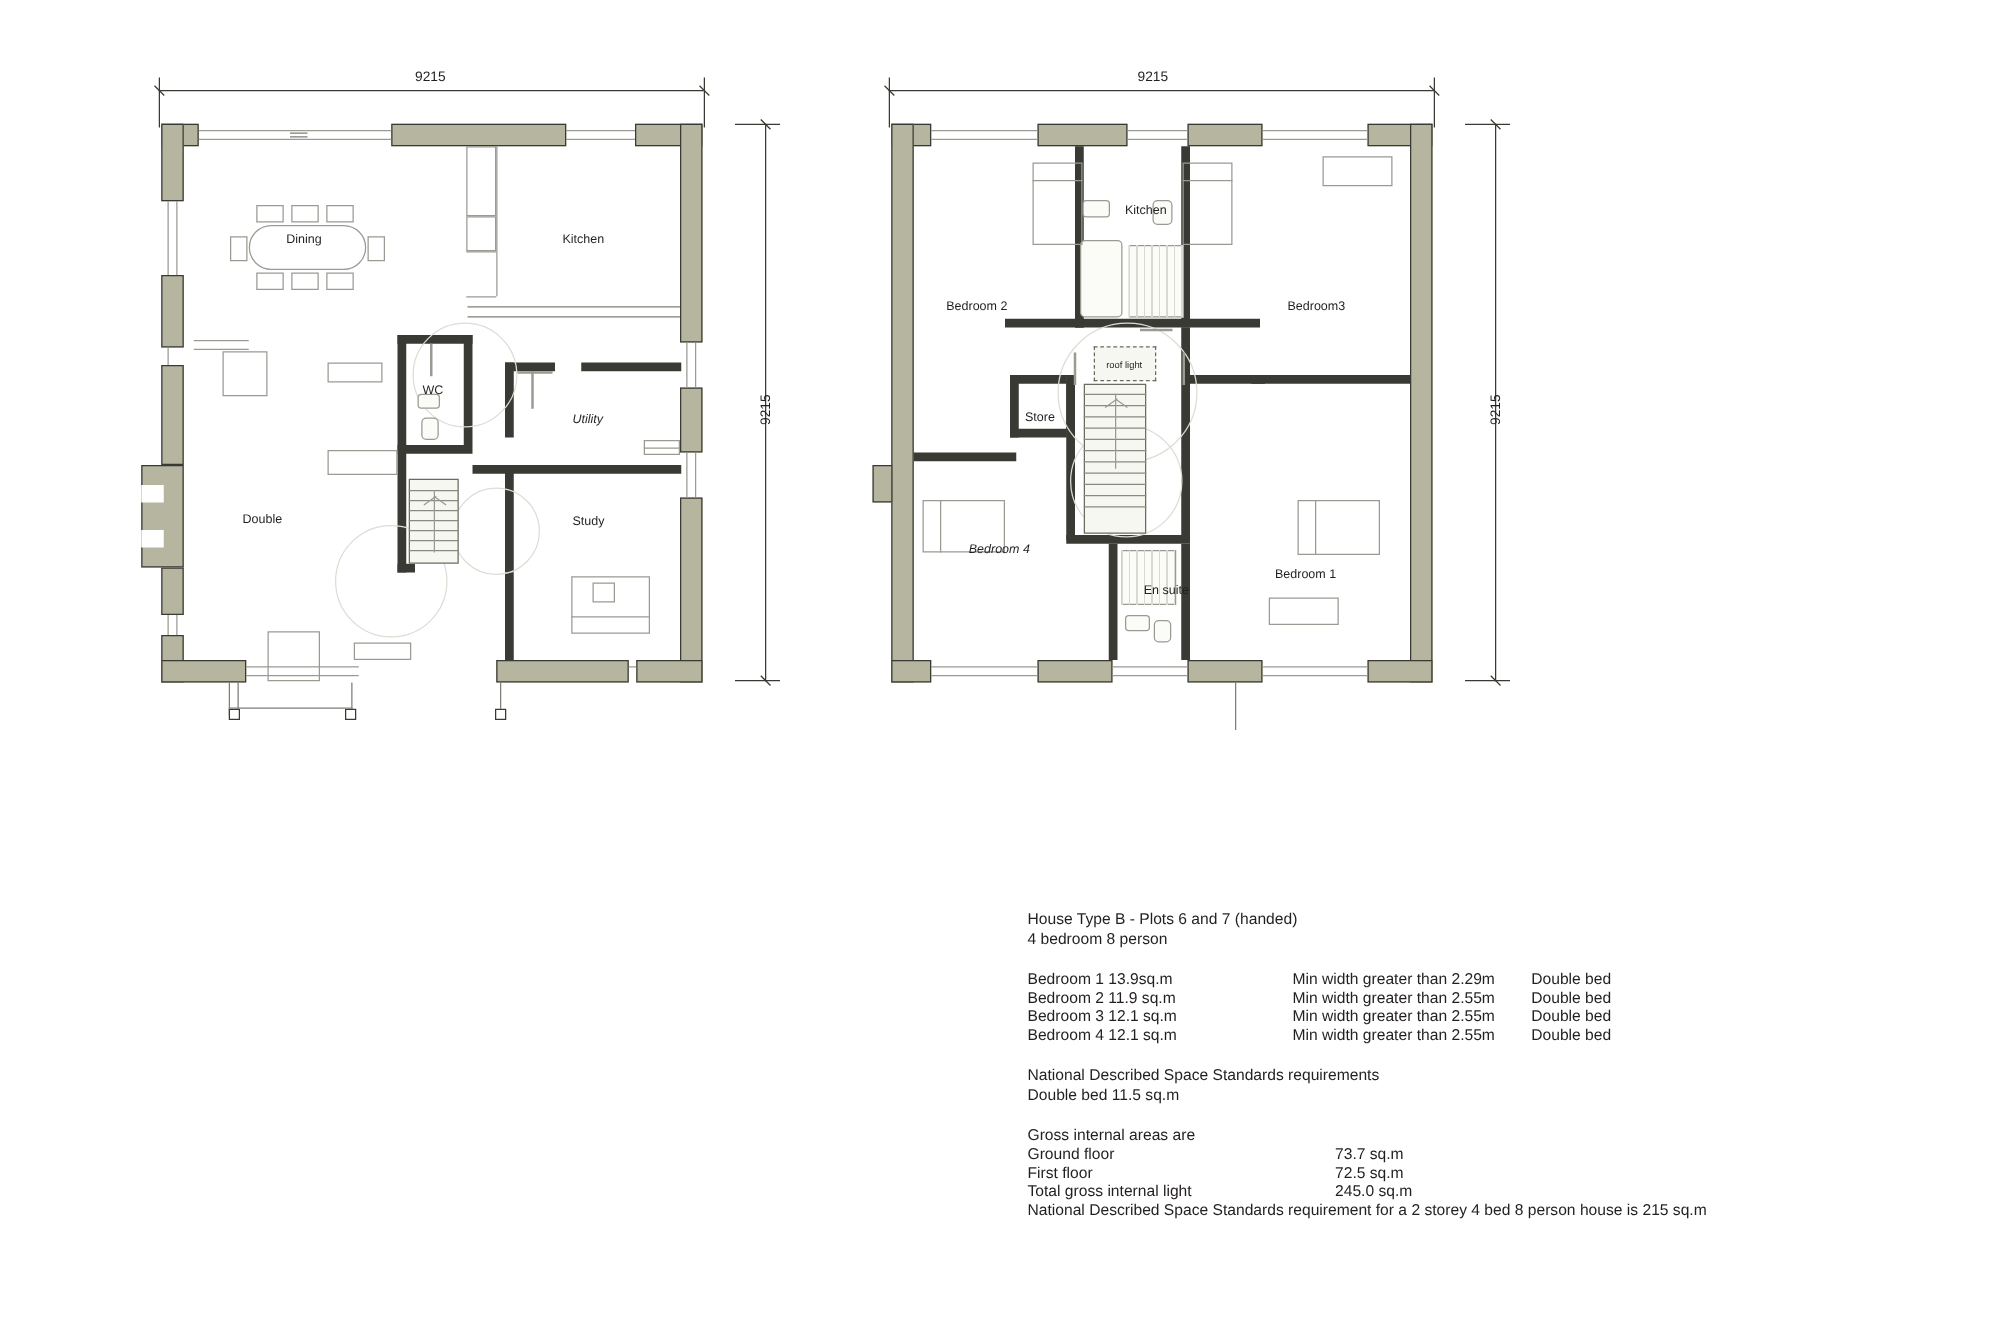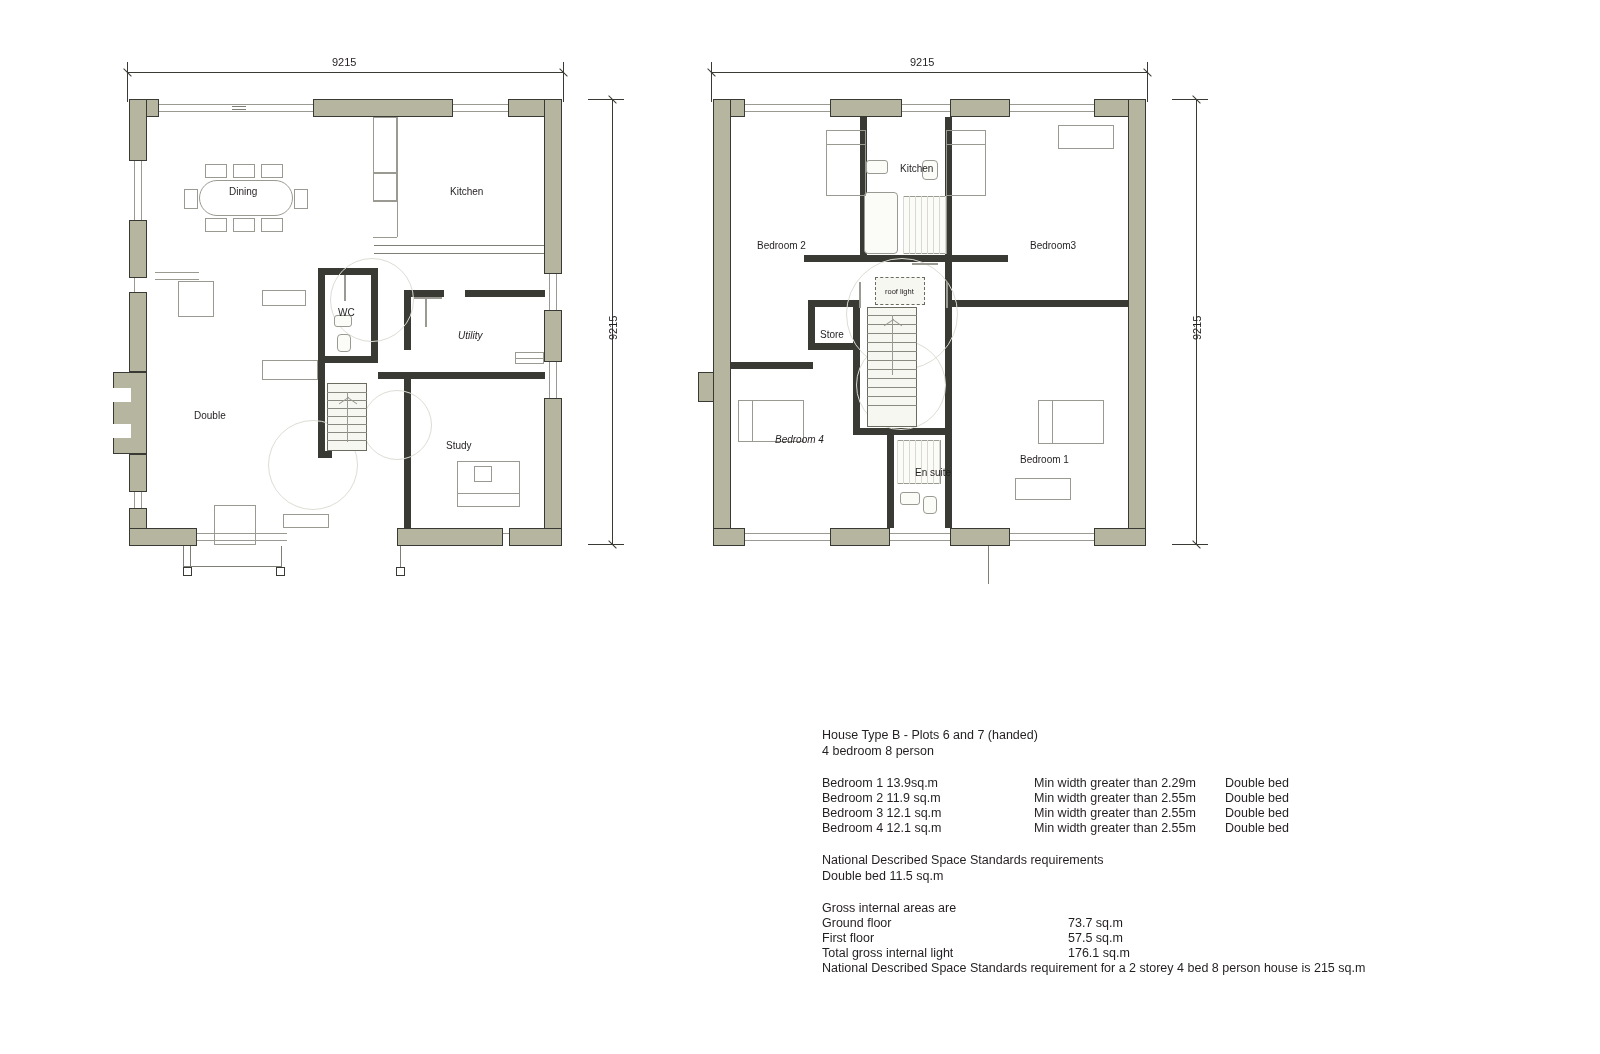--- a/index.html
+++ b/index.html
@@ -156,21 +156,21 @@
 
   <div class="furn" style="left:457px;top:461px;width:63px;height:46px;"></div>
   <div class="furn" style="left:474px;top:466px;width:18px;height:16px;"></div>
   <div class="line" style="left:457px;top:493px;width:63px;height:1px;"></div>
 
   <div class="room-label" style="left:229px;top:186px;">Dining</div>
   <div class="room-label" style="left:450px;top:186px;">Kitchen</div>
   <div class="room-label" style="left:338px;top:307px;">WC</div>
   <div class="room-label" style="left:458px;top:330px;font-style:italic;">Utility</div>
   <div class="room-label" style="left:194px;top:410px;">Double</div>
-  <div class="room-label" style="left:446px;top:412px;margin-top:28px;">Study</div>
+  <div class="room-label" style="left:458px;top:412px;">Study</div>
 </div>
 
 <div class="plan" style="left:660px;top:0;width:660px;height:600px;">
 
   <div class="dim-line" style="left:51px;top:72px;width:436px;height:1px;"></div>
   <div class="tick" style="left:46px;top:72px;transform:rotate(45deg);"></div>
   <div class="tick" style="left:482px;top:72px;transform:rotate(45deg);"></div>
   <div class="dim-line" style="left:51px;top:62px;width:1px;height:40px;"></div>
   <div class="dim-line" style="left:487px;top:62px;width:1px;height:40px;"></div>
   <div class="dim-text" style="left:250px;top:56px;">9215</div>
@@ -308,17 +308,17 @@
   <div class="note-row" style="left:212px;top:93px;">Min width greater than 2.55m</div>
   <div class="note-row" style="left:403px;top:93px;">Double bed</div>
 
   <div class="note-row" style="left:0;top:125px;">National Described Space Standards requirements</div>
   <div class="note-row" style="left:0;top:141px;">Double bed          11.5 sq.m</div>
 
   <div class="note-row" style="left:0;top:173px;">Gross internal areas are</div>
   <div class="note-row" style="left:0;top:188px;">Ground floor</div>
   <div class="note-row" style="left:246px;top:188px;">73.7 sq.m</div>
   <div class="note-row" style="left:0;top:203px;">First floor</div>
-  <div class="note-row" style="left:246px;top:203px;">57.5 sq.m</div>
+  <div class="note-row" style="left:246px;top:203px;">72.5 sq.m</div>
   <div class="note-row" style="left:0;top:218px;">Total gross internal light</div>
-  <div class="note-row" style="left:246px;top:218px;">176.1 sq.m</div>
+  <div class="note-row" style="left:246px;top:218px;">245.0 sq.m</div>
   <div class="note-row" style="left:0;top:233px;">National Described Space Standards requirement for a 2 storey 4 bed 8 person house is 215 sq.m</div>
 </div>
 
 </body></html>

